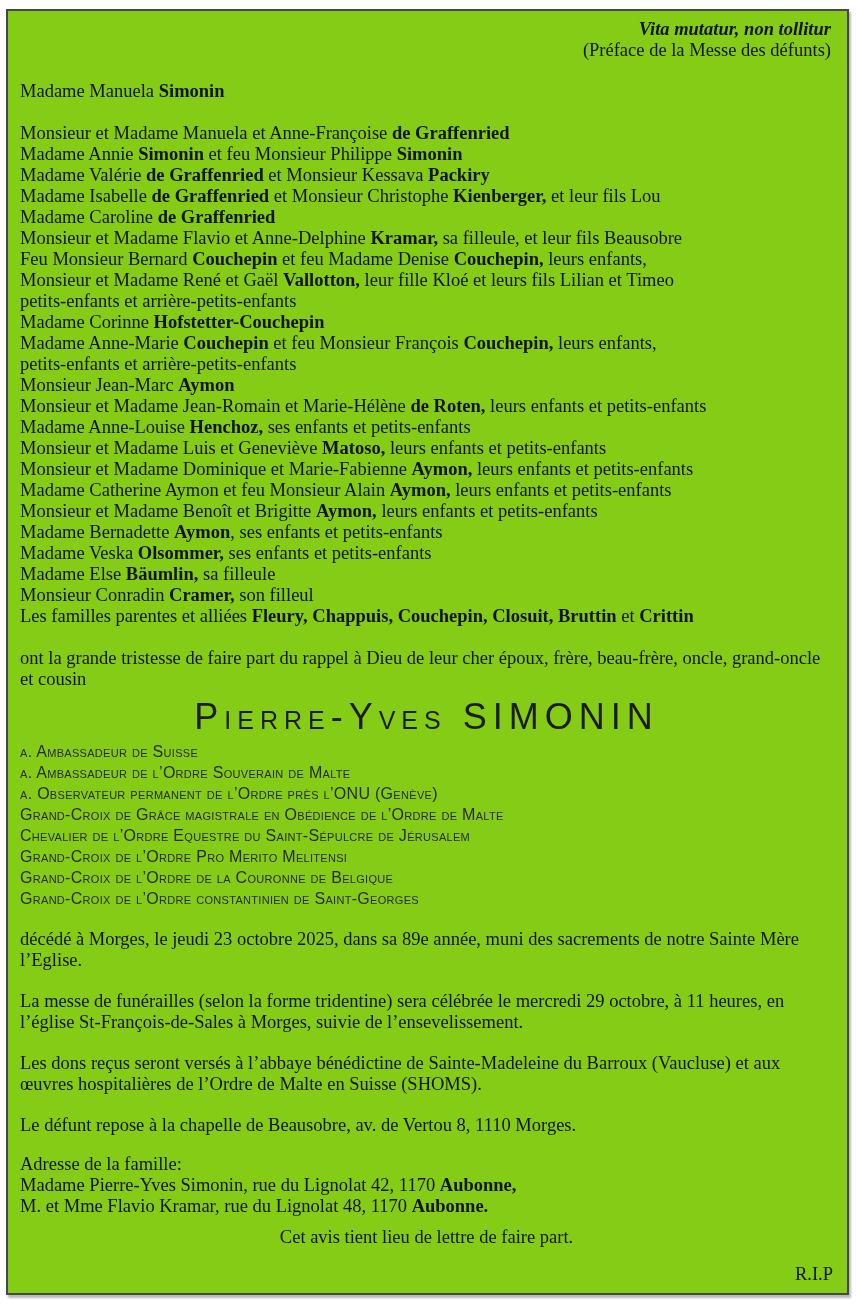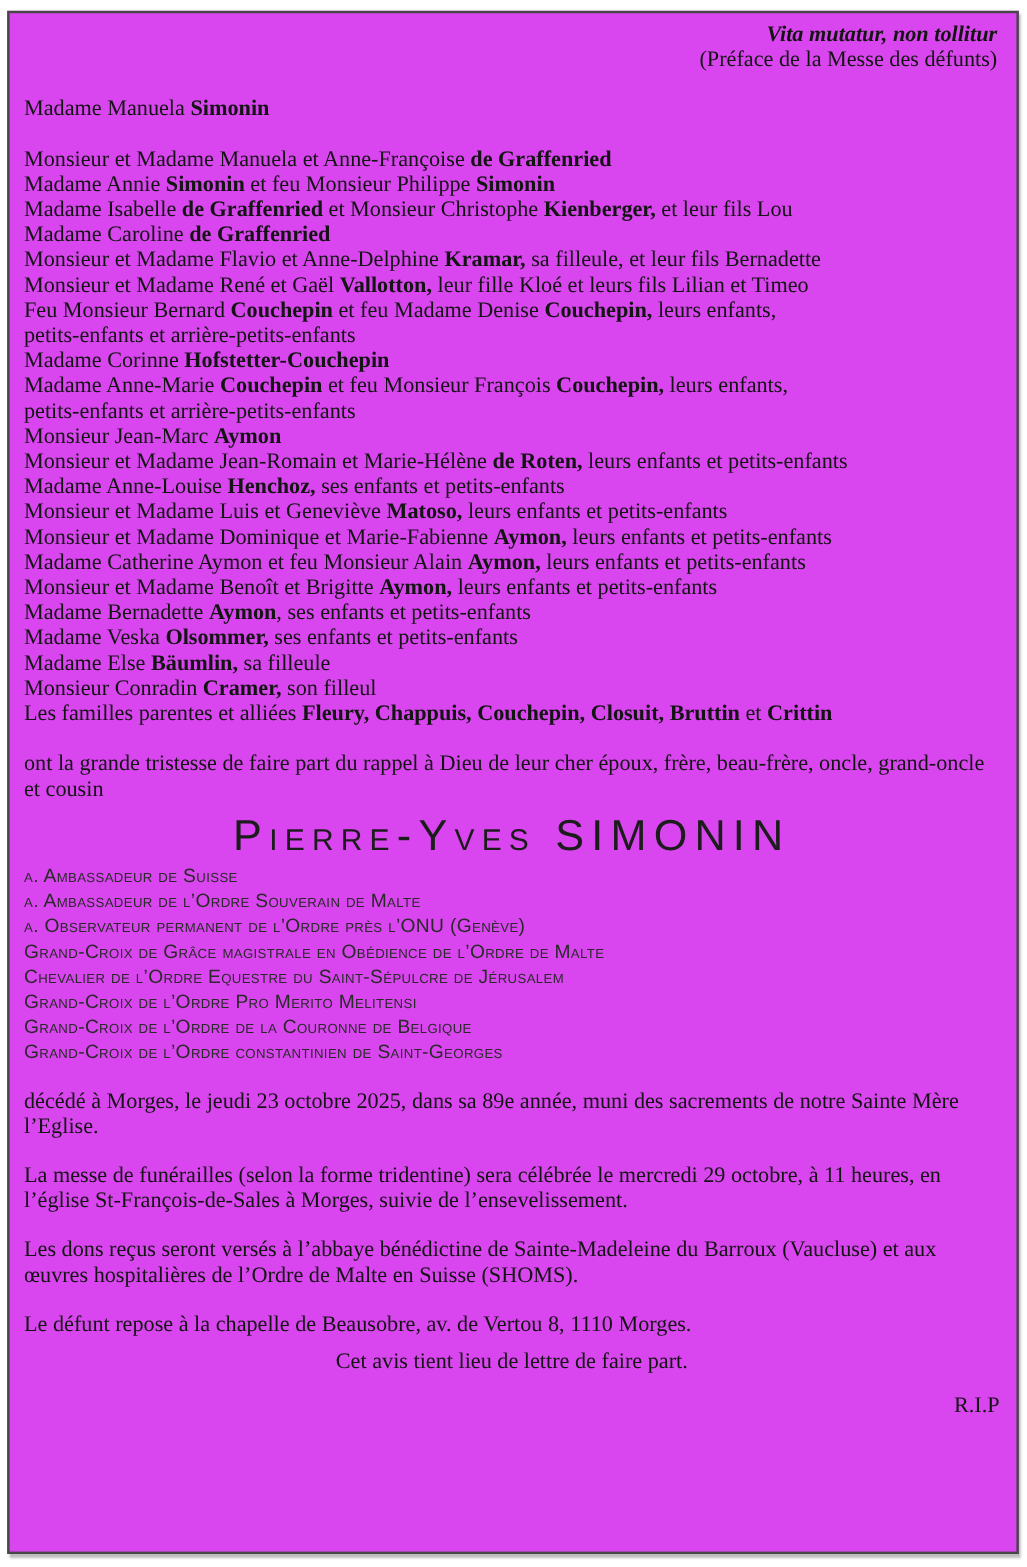--- a/index.html
+++ b/index.html
@@ -12,21 +12,21 @@
     color: #141414;
     -webkit-font-smoothing: antialiased;
   }
   .sheet {
     position: absolute;
     left: 6px;
     top: 9px;
     width: 843px;
     height: 1286px;
     box-sizing: border-box;
-    background: #d946ef;
+    background: #84cc16;
     border: 2px solid #474747;
     box-shadow: 2px 3px 2px rgba(0,0,0,0.28);
     padding: 8px 14px 6px 12px;
     overflow: hidden;
   }
   .epigraph {
     text-align: right;
     font-size: 18.5px;
     line-height: 21px;
     margin-bottom: 20px;
@@ -73,25 +73,26 @@
   <div class="epigraph">
     <div class="epigraph-quote">Vita mutatur, non tollitur</div>
     <div class="epigraph-source">(Préface de la Messe des défunts)</div>
   </div>
 
   <div class="line widow"><span>Madame Manuela </span><span class="b">Simonin</span></div>
 
   <div class="family-list">
       <div class="line"><span>Monsieur et Madame Manuela et Anne-Françoise </span><span class="b">de Graffenried</span></div>
       <div class="line"><span>Madame Annie </span><span class="b">Simonin</span><span> et feu Monsieur Philippe </span><span class="b">Simonin</span></div>
+      <div class="line"><span>Madame Valérie </span><span class="b">de Graffenried</span><span> et Monsieur Kessava </span><span class="b">Packiry</span></div>
       <div class="line"><span>Madame Isabelle </span><span class="b">de Graffenried</span><span> et Monsieur Christophe </span><span class="b">Kienberger,</span><span> et leur fils Lou</span></div>
       <div class="line"><span>Madame Caroline </span><span class="b">de Graffenried</span></div>
-      <div class="line"><span>Monsieur et Madame Flavio et Anne-Delphine </span><span class="b">Kramar,</span><span> sa filleule, et leur fils Bernadette</span></div>
+      <div class="line"><span>Monsieur et Madame Flavio et Anne-Delphine </span><span class="b">Kramar,</span><span> sa filleule, et leur fils Beausobre</span></div>
+      <div class="line"><span>Feu Monsieur Bernard </span><span class="b">Couchepin</span><span> et feu Madame Denise </span><span class="b">Couchepin,</span><span> leurs enfants,</span></div>
       <div class="line"><span>Monsieur et Madame René et Gaël </span><span class="b">Vallotton,</span><span> leur fille Kloé et leurs fils Lilian et Timeo</span></div>
-      <div class="line"><span>Feu Monsieur Bernard </span><span class="b">Couchepin</span><span> et feu Madame Denise </span><span class="b">Couchepin,</span><span> leurs enfants,</span></div>
       <div class="line"><span>petits-enfants et arrière-petits-enfants</span></div>
       <div class="line"><span>Madame Corinne </span><span class="b">Hofstetter-Couchepin</span></div>
       <div class="line"><span>Madame Anne-Marie </span><span class="b">Couchepin</span><span> et feu Monsieur François </span><span class="b">Couchepin,</span><span> leurs enfants,</span></div>
       <div class="line"><span>petits-enfants et arrière-petits-enfants</span></div>
       <div class="line"><span>Monsieur Jean-Marc </span><span class="b">Aymon</span></div>
       <div class="line"><span>Monsieur et Madame Jean-Romain et Marie-Hélène </span><span class="b">de Roten,</span><span> leurs enfants et petits-enfants</span></div>
       <div class="line"><span>Madame Anne-Louise </span><span class="b">Henchoz,</span><span> ses enfants et petits-enfants</span></div>
       <div class="line"><span>Monsieur et Madame Luis et Geneviève </span><span class="b">Matoso,</span><span> leurs enfants et petits-enfants</span></div>
       <div class="line"><span>Monsieur et Madame Dominique et Marie-Fabienne </span><span class="b">Aymon,</span><span> leurs enfants et petits-enfants</span></div>
       <div class="line"><span>Madame Catherine Aymon et feu Monsieur Alain </span><span class="b">Aymon,</span><span> leurs enfants et petits-enfants</span></div>
@@ -119,18 +120,25 @@
     </div>
 
   <p class="line para">décédé à Morges, le jeudi 23 octobre 2025, dans sa 89e année, muni des sacrements de notre Sainte Mère l’Eglise.</p>
 
   <p class="line para">La messe de funérailles (selon la forme tridentine) sera célébrée le mercredi 29 octobre, à 11 heures, en l’église St-François-de-Sales à Morges, suivie de l’ensevelissement.</p>
 
   <p class="line para">Les dons reçus seront versés à l’abbaye bénédictine de Sainte-Madeleine du Barroux (Vaucluse) et aux œuvres hospitalières de l’Ordre de Malte en Suisse (SHOMS).</p>
 
   <p class="line para">Le défunt repose à la chapelle de Beausobre, av. de Vertou 8, 1110 Morges.</p>
 
+  <div class="address-block">
+    <p class="line">Adresse de la famille:</p>
+    <div>
+        <div class="line"><span>Madame Pierre-Yves Simonin, rue du Lignolat 42, 1170 </span><span class="b">Aubonne,</span></div>
+        <div class="line"><span>M. et Mme Flavio Kramar, rue du Lignolat 48, 1170 </span><span class="b">Aubonne.</span></div>
+      </div>
+  </div>
 
   <p class="line closing">Cet avis tient lieu de lettre de faire part.</p>
 
   <p class="line rip">R.I.P</p>
 
 </div>
 
 </body></html>

